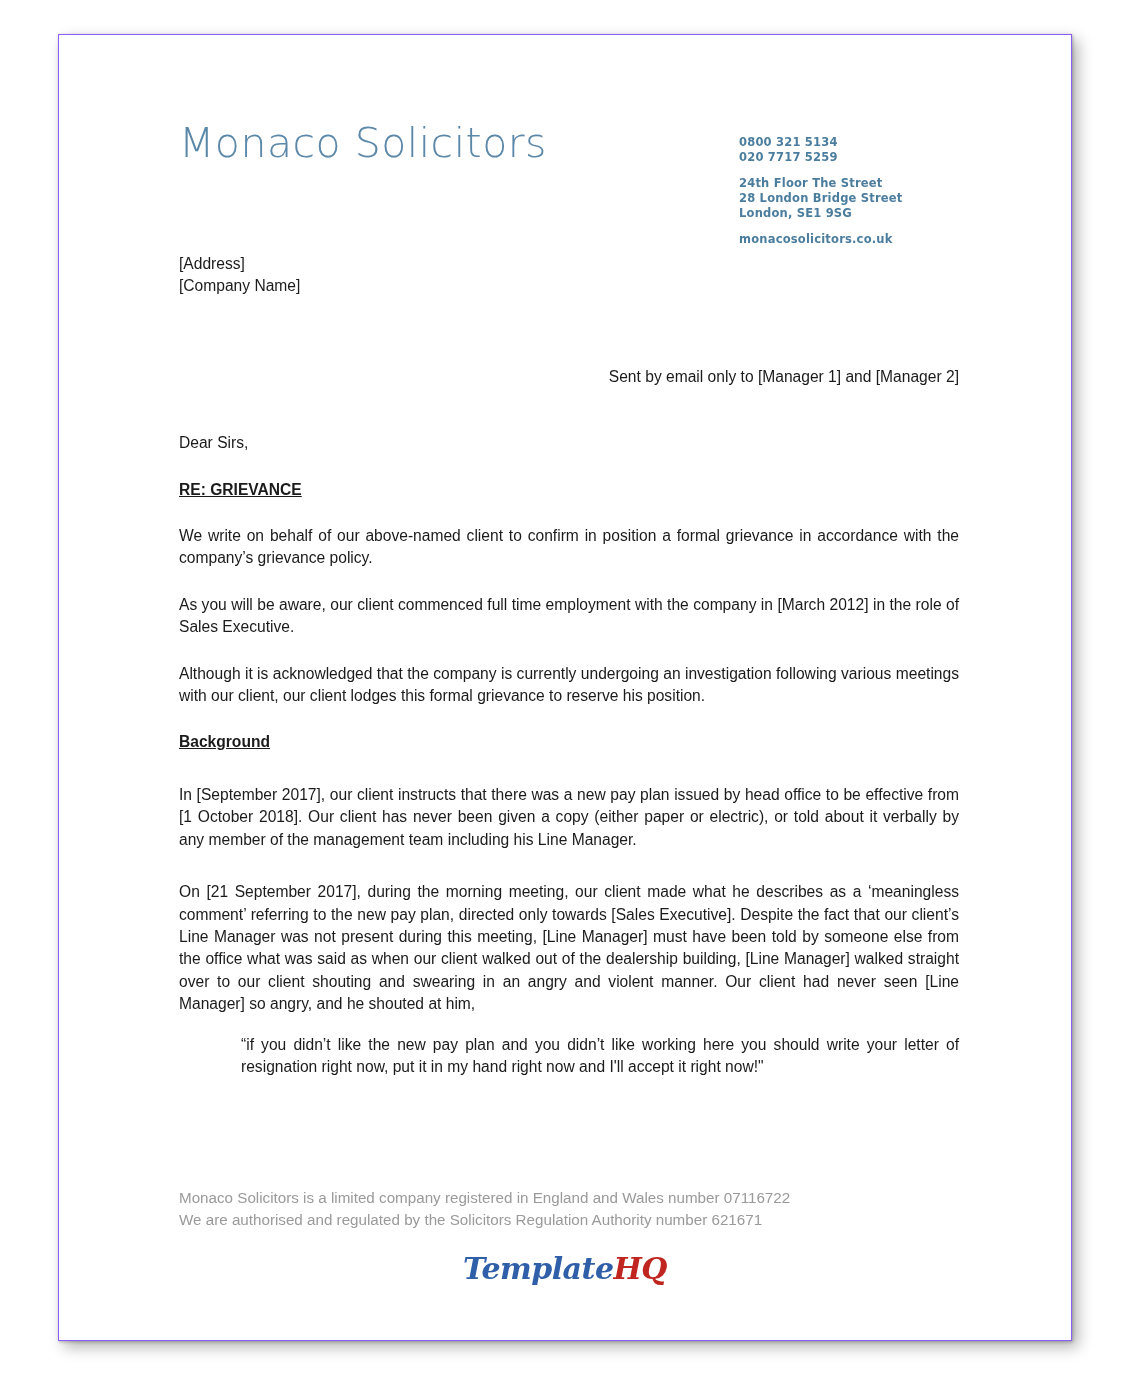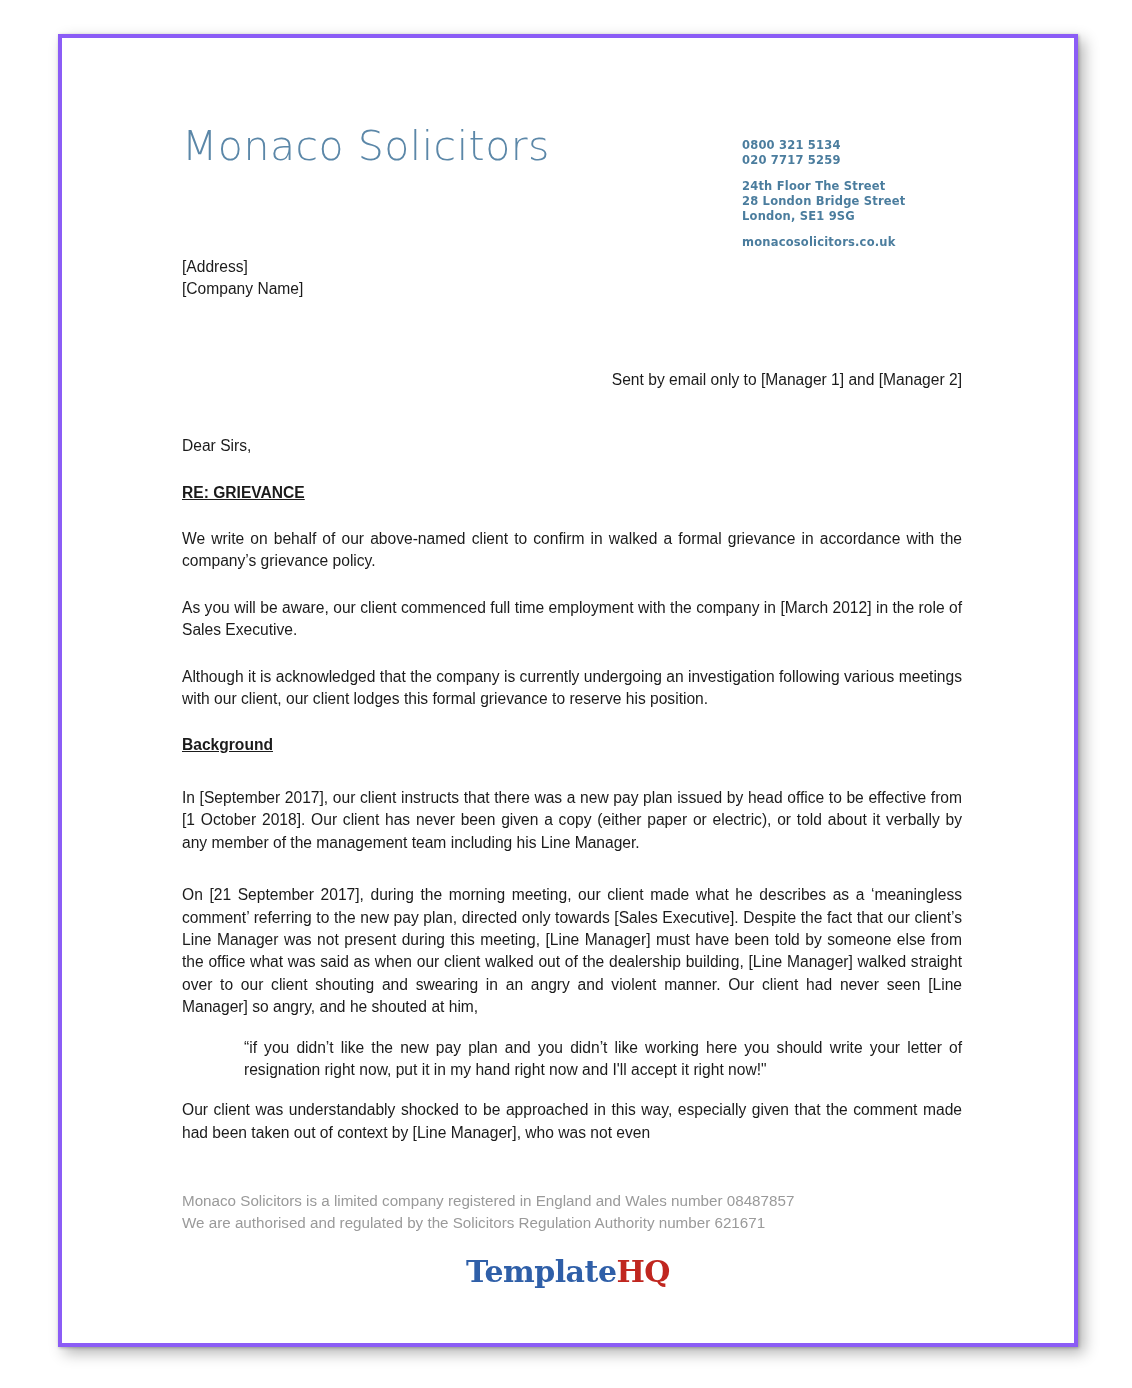--- a/index.html
+++ b/index.html
@@ -22,21 +22,21 @@
     background: #ffffff;
   }
   .sheet {
     position: absolute;
     left: 58px;
     top: 34px;
     width: 1012px;
     height: 1305px;
     background: #ffffff;
     box-shadow: 6px 6px 14px rgba(0,0,0,0.30), 1px 1px 3px rgba(0,0,0,0.25);
-    border: 4px solid #8b5cf6;
+    border: 1px solid #8b5cf6;
     overflow: hidden;
   }
   .inner {
     position: absolute;
     left: 0; top: 0;
     width: 1012px;
     height: 1305px;
   }
 
   
@@ -128,20 +128,21 @@
 
   
   .watermark {
     position: absolute;
     left: 0;
     top: 1216px;
     width: 1012px;
     text-align: center;
     font-family: "DejaVu Serif", serif;
     font-weight: bold;
+    font-style: italic;
     font-size: 30px;
     letter-spacing: -0.5px;
     white-space: nowrap;
   }
   .wm-a { color: #2f5fa8; }
   .wm-b { color: #c0261f; }
 </style>
 </head>
 <body>
 
@@ -175,46 +176,45 @@
         <div class="spacer-24"></div>
         <p class="sent-line">Sent by email only to [Manager 1] and [Manager 2]</p>
 
         <div class="spacer-44"></div>
         <p class="addr-line">Dear Sirs,</p>
 
         <div class="spacer-24"></div>
         <p class="heading-ul">RE: GRIEVANCE</p>
 
         <div class="spacer-24"></div>
-        <p>We write on behalf of our above-named client to confirm in walked a formal grievance in accordance with the company’s grievance policy.</p>
+        <p>We write on behalf of our above-named client to confirm in position a formal grievance in accordance with the company’s grievance policy.</p>
 
         <div class="spacer-24"></div>
         <p>As you will be aware, our client commenced full time employment with the company in [March 2012] in the role of Sales Executive.</p>
 
         <div class="spacer-24"></div>
         <p>Although it is acknowledged that the company is currently undergoing an investigation following various meetings with our client, our client lodges this formal grievance to reserve his position.</p>
 
         <div class="spacer-24"></div>
         <p class="heading-ul">Background</p>
 
         <div class="spacer-30"></div>
         <p class="loose">In [September 2017], our client instructs that there was a new pay plan issued by head office to be effective from [1 October 2018]. Our client has never been given a copy (either paper or electric), or told about it verbally by any member of the management team including his Line Manager.</p>
 
         <div class="spacer-30"></div>
         <p class="loose">On [21 September 2017], during the morning meeting, our client made what he describes as a ‘meaningless comment’ referring to the new pay plan, directed only towards [Sales Executive]. Despite the fact that our client’s Line Manager was not present during this meeting, [Line Manager] must have been told by someone else from the office what was said as when our client walked out of the dealership building, [Line Manager] walked straight over to our client shouting and swearing in an angry and violent manner. Our client had never seen [Line Manager] so angry, and he shouted at him,</p>
 
         <div class="spacer-18"></div>
         <p class="blockquote loose">“if you didn’t like the new pay plan and you didn’t like working here you should write your letter of resignation right now, put it in my hand right now and I'll accept it right now!"</p>
 
         <div class="spacer-18"></div>
-        <p class="loose">Our client was understandably shocked to be approached in this way, especially given that the comment made had been taken out of context by [Line Manager], who was not even</p>
       </div>
 
       <div class="footer">
-        <p>Monaco Solicitors is a limited company registered in England and Wales number 08487857</p>
+        <p>Monaco Solicitors is a limited company registered in England and Wales number 07116722</p>
         <p>We are authorised and regulated by the Solicitors Regulation Authority number 621671</p>
       </div>
 
       <div class="watermark">
         <span class="wm-a">Template</span><span class="wm-b">HQ</span>
       </div>
 
     </div>
   </div>
 </div>

